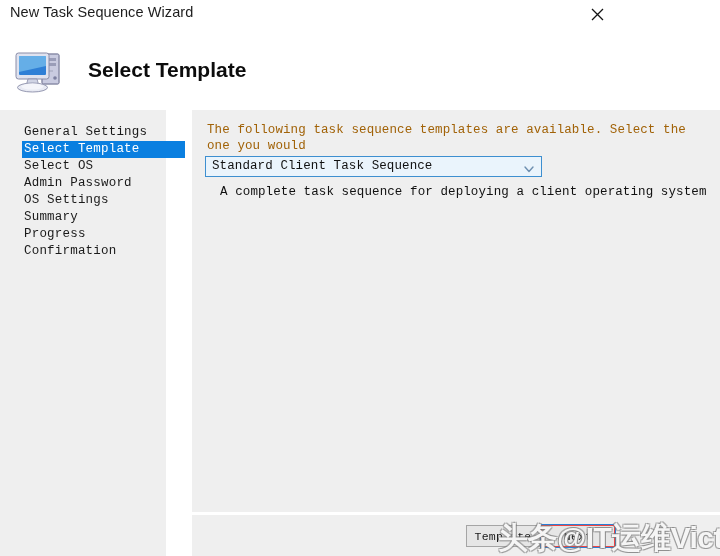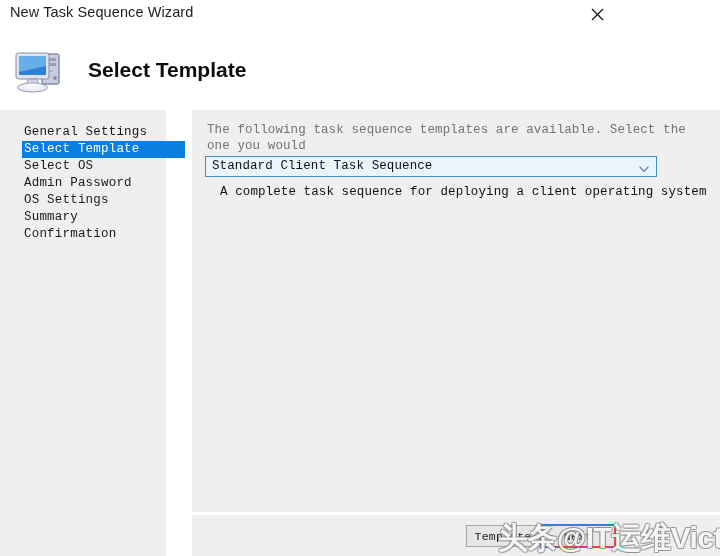--- a/index.html
+++ b/index.html
@@ -117,27 +117,27 @@
   }
 
   
   .intro {
     position: absolute;
     left: 15px; top: 12px;
     width: 500px;
     font-family: "Liberation Mono", "DejaVu Sans Mono", monospace;
     font-size: 12.5px;
     line-height: 16px;
-    color: #737373;
+    color: #a16207;
     letter-spacing: 0.1px;
   }
   .combo {
     position: absolute;
     left: 13px; top: 46px;
-    width: 452px; height: 21px;
+    width: 337px; height: 21px;
     background: #eaf4fc;
     border: 1px solid #3d8fd0;
     box-sizing: border-box;
   }
   .combo-value {
     position: absolute;
     left: 6px; top: 2px;
     font-family: "Liberation Mono", "DejaVu Sans Mono", monospace;
     font-size: 12.5px;
     color: #111111;
@@ -238,20 +238,21 @@
 </div>
 
 <div class="sidebar">
   <div class="steps">
     <div class="step">General Settings</div>
     <div class="step active">Select Template</div>
     <div class="step">Select OS</div>
     <div class="step">Admin Password</div>
     <div class="step">OS Settings</div>
     <div class="step">Summary</div>
+    <div class="step">Progress</div>
     <div class="step">Confirmation</div>
   </div>
 </div>
 
 <div class="divider-v"></div>
 
 <div class="content">
   <div class="intro">
     <div>The following task sequence templates are available.  Select the one you would</div>
     <div>like to use as a starting point.</div>

